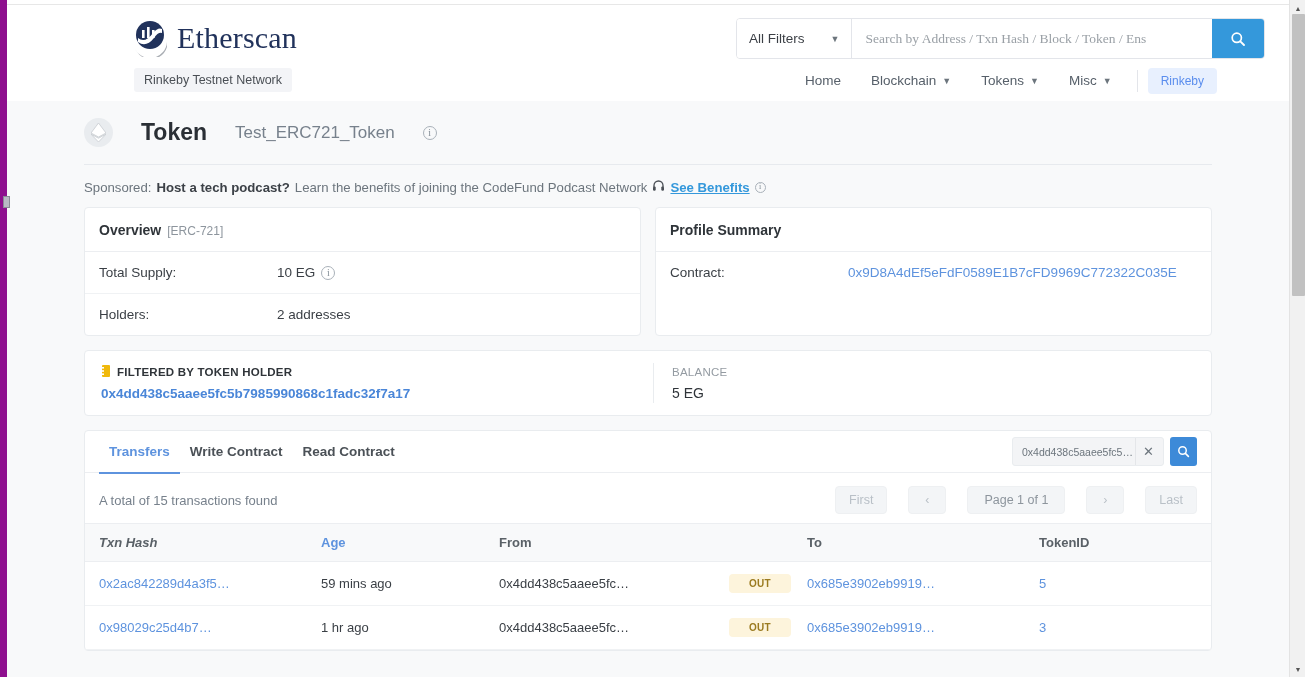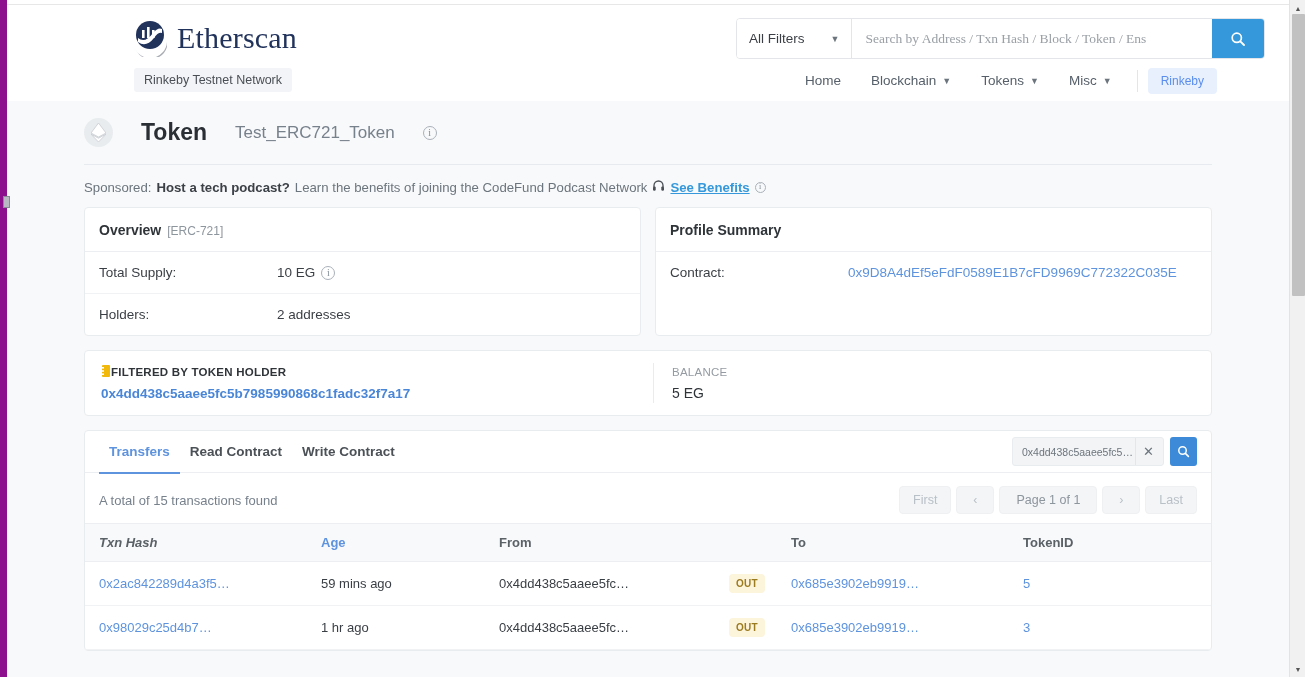--- a/index.html
+++ b/index.html
@@ -161,21 +161,21 @@
   .link-blue { color: #5e93de; text-decoration: none; cursor: pointer; }
 
   
   .filter-strip {
     background: #fff; border: 1px solid #e9ecef; border-radius: 4px;
     margin-top: 14px; display: flex; height: 66px; align-items: center;
   }
   .fs-left { padding: 0 16px; width: 568px; }
   .fs-cap {
     font-size: 11.5px; font-weight: bold; color: #2f3439;
-    letter-spacing: .25px; display: flex; align-items: center; 
+    letter-spacing: .25px; display: flex; align-items: center; gap: 6px;
   }
   .fs-addr { color: #4a86d8; font-size: 13.5px; font-weight: bold; margin-top: 7px; cursor: pointer; }
   .fs-sep { width: 1px; height: 40px; background: #e9ecef; }
   .fs-right { padding: 0 18px; }
   .fs-bal-cap { font-size: 11.5px; color: #949ba2; letter-spacing: .25px; }
   .fs-bal-val { font-size: 14px; color: #2f3439; margin-top: 7px; }
 
   
   .tabs-card {
     background: #fff; border: 1px solid #e9ecef; border-radius: 4px;
@@ -216,21 +216,21 @@
   .ts-btn {
     width: 27px; height: 29px; background: #3d8ad8; border-radius: 3px;
     display: flex; align-items: center; justify-content: center; cursor: pointer;
   }
 
   .txcount-bar {
     display: flex; align-items: center; justify-content: space-between;
     padding: 13px 14px 9px 14px;
   }
   .txcount { font-size: 13px; color: #77818c; }
-  .pager { display: flex; gap: 5px; }
+  .pager { display: flex; gap: 21px; }
   .pg {
     background: #f3f5f7; border: 1px solid #eef0f2; border-radius: 4px;
     font-size: 12.5px; color: #b9c0c7; padding: 6px 13px; cursor: pointer;
     min-width: 38px; text-align: center;
   }
   .pg.page { color: #8d959d; padding: 6px 16px; }
 
   table.tx { width: 100%; border-collapse: collapse; }
   table.tx th {
     background: #f8f9fa; border-top: 1px solid #eceef1;
@@ -245,21 +245,21 @@
     font-size: 13px; color: #3a3f45; white-space: nowrap;
   }
   table.tx td:first-child { padding-left: 14px; }
   .c-hash { width: 228px; font-style: italic; }
   .c-age  { width: 178px; }
   .c-from { width: 230px; }
   .c-dir  { width: 62px; }
   .c-to   { width: 232px; }
   .badge-out {
     background: #fdf4dc; color: #9b7b20; font-size: 10px; font-weight: bold;
-    padding: 4px 7px; border-radius: 4px; letter-spacing: .3px;
+    padding: 4px 20px; border-radius: 4px; letter-spacing: .3px;
     display: inline-block;
   }
   .trunc { color: #5e93de; cursor: pointer; }
 </style>
 </head>
 <body>
 
 <div class="left-edge"></div>
 <div class="left-edge-marker"></div>
 
@@ -414,24 +414,24 @@
           <div class="fs-bal-val">5 EG</div>
         </div>
       </div>
 
       <div class="tabs-card">
         <div class="tabs-bar">
           <div class="tab active">
             <span>Transfers</span>
           </div>
           <div class="tab">
+            <span>Write Contract</span>
+          </div>
+          <div class="tab">
             <span>Read Contract</span>
-          </div>
-          <div class="tab">
-            <span>Write Contract</span>
           </div>
 
           <div class="tab-search">
             <div class="ts-box">
               <span class="ts-val">0x4dd438c5aaee5fc5b7985…</span>
               <span class="ts-x">✕</span>
             </div>
             <div class="ts-btn">
               <svg width="13" height="13" viewBox="0 0 16 16">
                 <circle cx="6.8" cy="6.8" r="4.6" fill="none" stroke="#fff" stroke-width="1.8"></circle>

